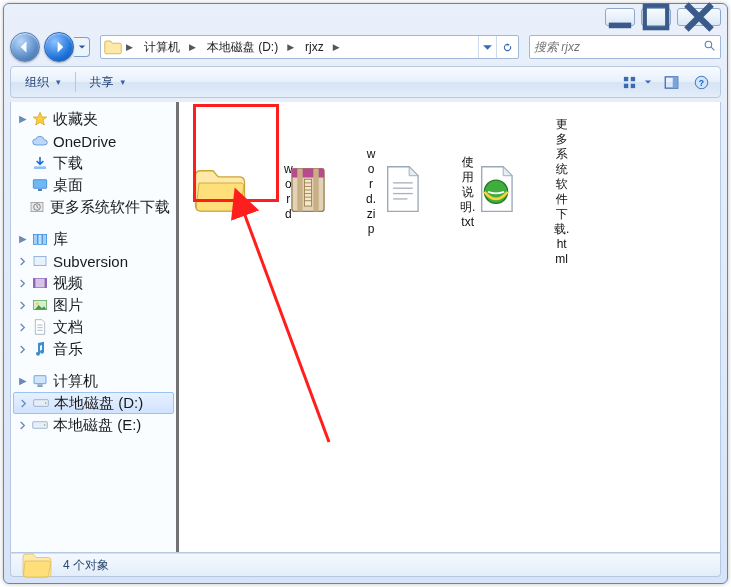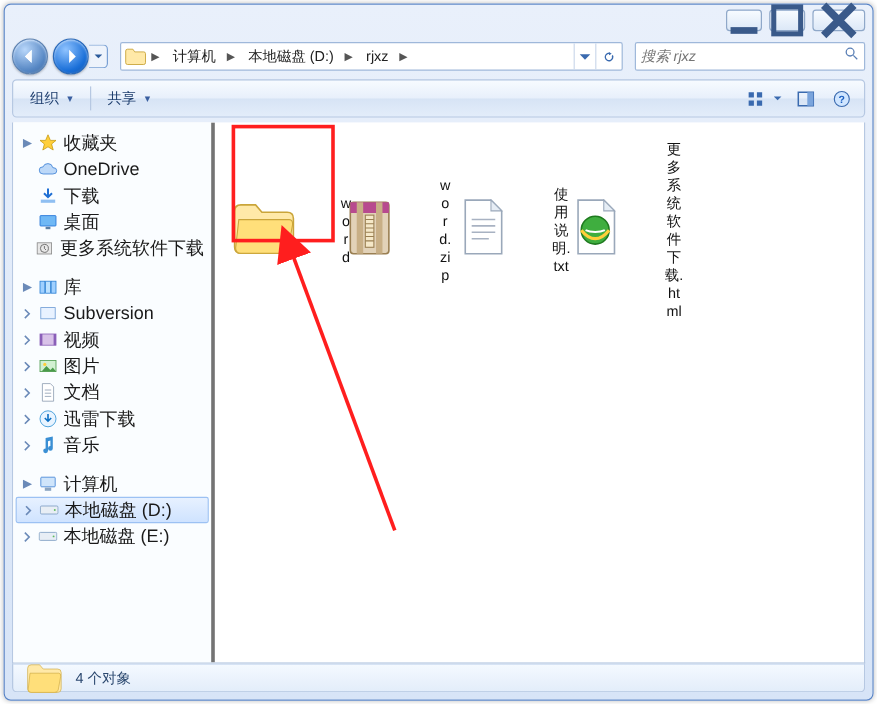--- a/index.html
+++ b/index.html
@@ -373,34 +373,20 @@
           </span>
           <span>文档</span>
         </div>
       <div class="node indent1">
           <span class="twisty">
             <svg viewBox="0 0 10 10">
               <path d="M3 1 L7 5 L3 9"></path>
             </svg>
           </span>
           <span class="ticon">
-            <svg width="16" height="16" viewBox="0 0 24 24">
-              <circle cx="12" cy="12" r="10" fill="#e8f4ff" stroke="#2a8fd4"></circle>
-              <path d="M12 6 V14 M8 11 L12 15 L16 11" stroke="#0a6fc4" stroke-width="2" fill="none"></path>
-            </svg>
-          </span>
-          <span>迅雷下载</span>
-        </div>
-      <div class="node indent1">
-          <span class="twisty">
-            <svg viewBox="0 0 10 10">
-              <path d="M3 1 L7 5 L3 9"></path>
-            </svg>
-          </span>
-          <span class="ticon">
             <svg width="14" height="16" viewBox="0 0 20 24">
               <path d="M7 3 L16 1 V16 A3 3 0 1 1 13 13 V6 L10 7 V19 A3 3 0 1 1 7 16 Z" fill="#3a8fd4"></path>
             </svg>
           </span>
           <span>音乐</span>
         </div>
 
       <div class="spacer"></div>
 
       <div class="node">

